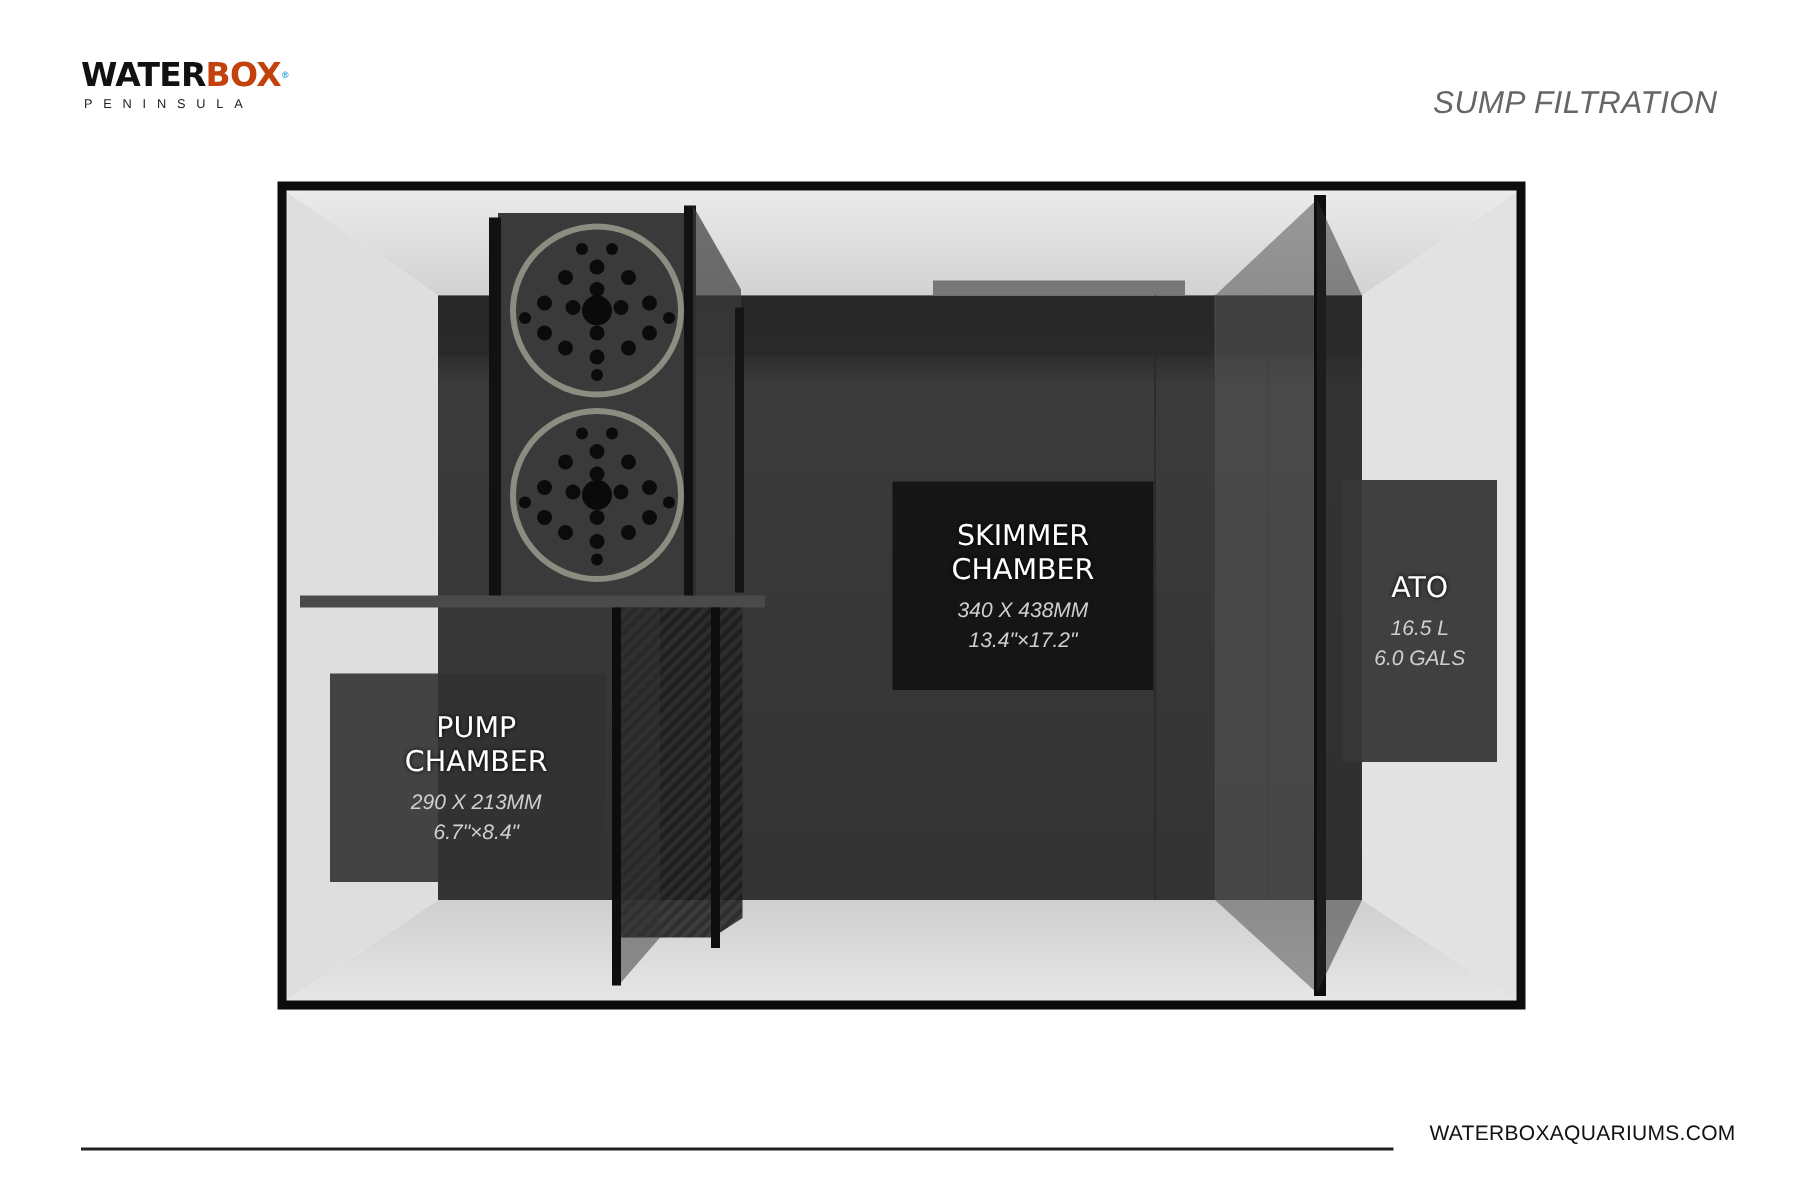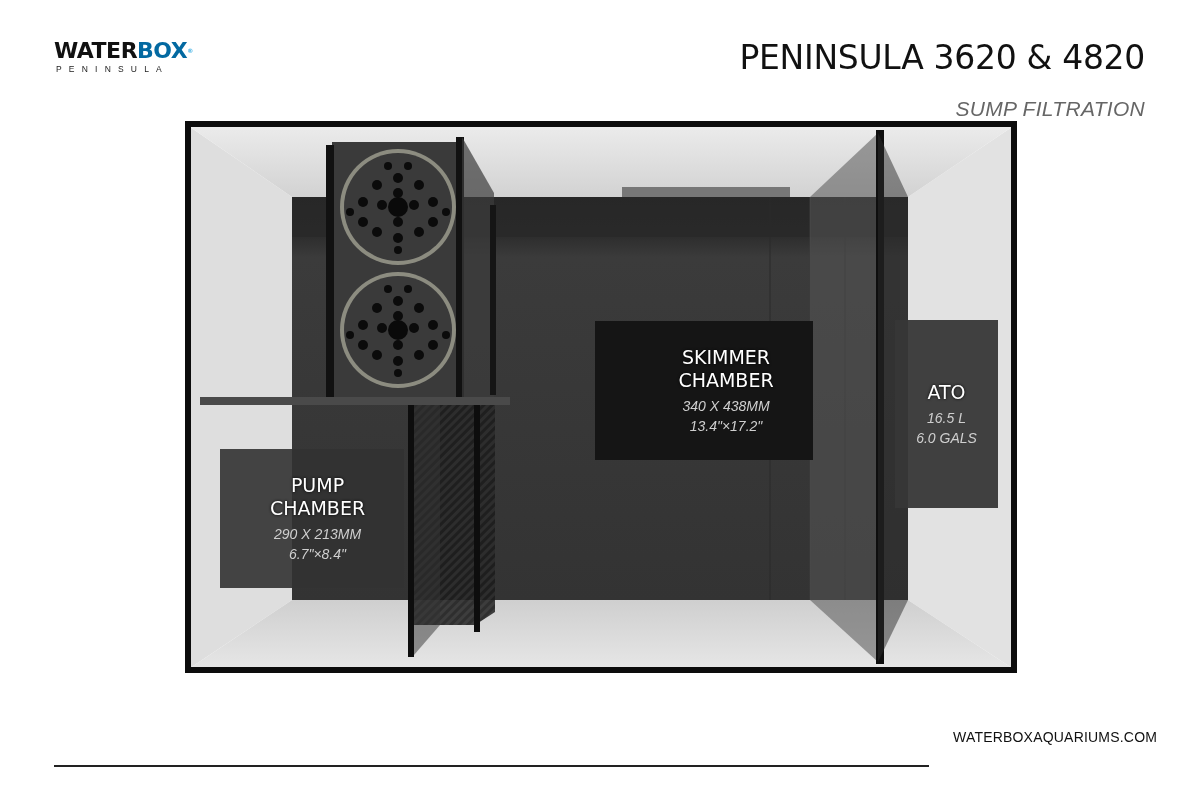--- a/index.html
+++ b/index.html
@@ -1,41 +1,40 @@
 <!DOCTYPE html>
 <html><head>
 <meta charset="utf-8">
 <style>
   html,body{margin:0;padding:0;background:#ffffff;}
   body{width:1200px;height:800px;position:relative;overflow:hidden;font-family:"Liberation Sans","DejaVu Sans",sans-serif;}
   .logo{position:absolute;left:54px;top:40px;}
   .logo .word{font-family:"DejaVu Sans","Liberation Sans",sans-serif;font-weight:bold;font-size:22px;letter-spacing:-0.5px;line-height:22px;color:#111;}
-  .logo .word .box{color:#0369a1;}
+  .logo .word .box{color:#c2410c;}
   .logo .reg{font-size:6px;vertical-align:top;color:#3aaee3;}
   .logo .sub{font-size:8.5px;letter-spacing:7.2px;color:#222;margin-top:2px;padding-left:2px;}
   .title{position:absolute;right:55px;top:38px;text-align:right;}
   .title .main{font-family:"DejaVu Sans","Liberation Sans",sans-serif;font-size:33px;font-weight:500;color:#111;letter-spacing:-0.3px;line-height:40px;}
   .title .sub{font-size:21px;font-style:italic;color:#666;line-height:24px;margin-top:19px;letter-spacing:0.3px;}
   .diagram{position:absolute;left:0;top:0;width:1200px;height:800px;}
   .label-box{position:absolute;color:#fff;text-align:center;display:flex;flex-direction:column;align-items:center;justify-content:center;}
   .label-box .name{font-family:"DejaVu Sans","Liberation Sans",sans-serif;font-size:19px;font-weight:500;line-height:23px;text-shadow:0 0 3px #000;}
   .label-box .dim{font-size:14px;font-style:italic;color:#cfcfcf;line-height:20px;}
   .footer-line{position:absolute;left:54px;top:765px;width:875px;height:2px;background:#222;}
-  .footer-url{position:absolute;left:953px;top:729px;font-size:14px;font-weight:500;color:#111;letter-spacing:0.2px;}
+  .footer-url{position:absolute;left:953px;top:747px;font-size:14px;font-weight:500;color:#111;letter-spacing:0.2px;}
 </style>
 </head>
 <body>
 
 <div class="logo">
   <div class="word"><span>WATER</span><span class="box">BOX</span><span class="reg">®</span></div>
   <div class="sub">PENINSULA</div>
 </div>
 
 <div class="title">
-  <div class="main">PENINSULA 3620 &amp; 4820</div>
   <div class="sub">SUMP FILTRATION</div>
 </div>
 
 <svg class="diagram" viewBox="0 0 1200 800" xmlns="http://www.w3.org/2000/svg">
   <defs>
     <linearGradient id="gTop" x1="0" y1="0" x2="0" y2="1">
       <stop offset="0" stop-color="#ebebeb"></stop>
         <stop offset="1" stop-color="#d2d2d2"></stop>
     </linearGradient>
     <linearGradient id="gBot" x1="0" y1="0" x2="0" y2="1">
@@ -137,21 +136,21 @@
   <rect x="188" y="124" width="826" height="546" fill="none" stroke="#0c0c0c" stroke-width="6"></rect>
 </svg>
 
 <div class="label-box" style="left:220px;top:449px;width:173px;height:139px;background:rgba(50,50,50,0.9);padding-left:11px;">
   <div class="name">PUMP</div>
   <div class="name">CHAMBER</div>
   <div class="dim" style="margin-top:4px;">290 X 213MM</div>
   <div class="dim">6.7"×8.4"</div>
 </div>
 
-<div class="label-box" style="left:595px;top:321px;width:174px;height:139px;background:#151515;padding-left:44px;">
+<div class="label-box" style="left:595px;top:321px;width:174px;height:139px;background:#151515;">
   <div class="name">SKIMMER</div>
   <div class="name">CHAMBER</div>
   <div class="dim" style="margin-top:4px;text-align:center;">340 X 438MM</div>
   <div class="dim">13.4"×17.2"</div>
 </div>
 
 <div class="label-box" style="left:895px;top:320px;width:103px;height:188px;background:rgba(55,55,55,0.95);">
   <div class="name">ATO</div>
   <div class="dim" style="margin-top:4px;font-style:italic;">16.5 L</div>
   <div class="dim">6.0 GALS</div>

